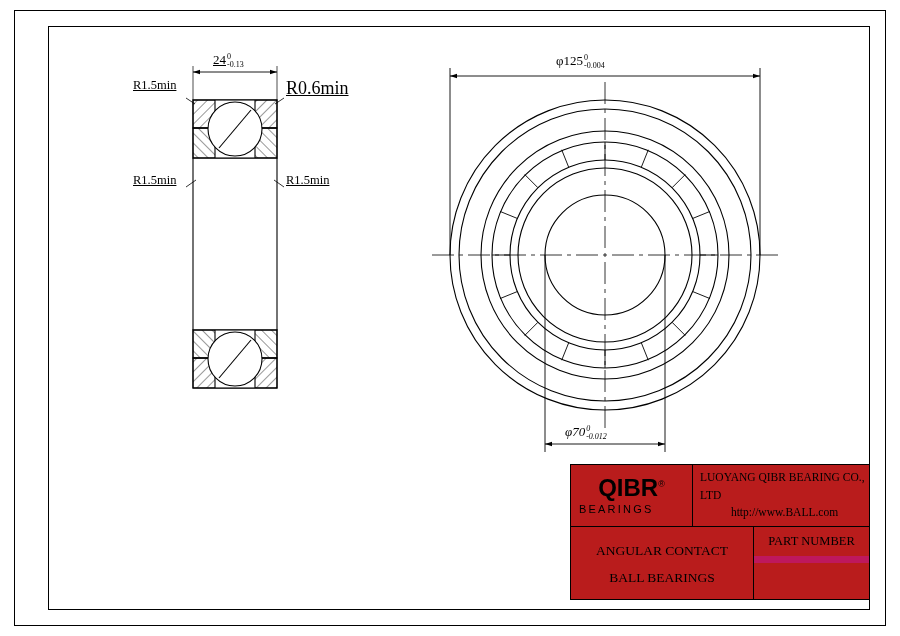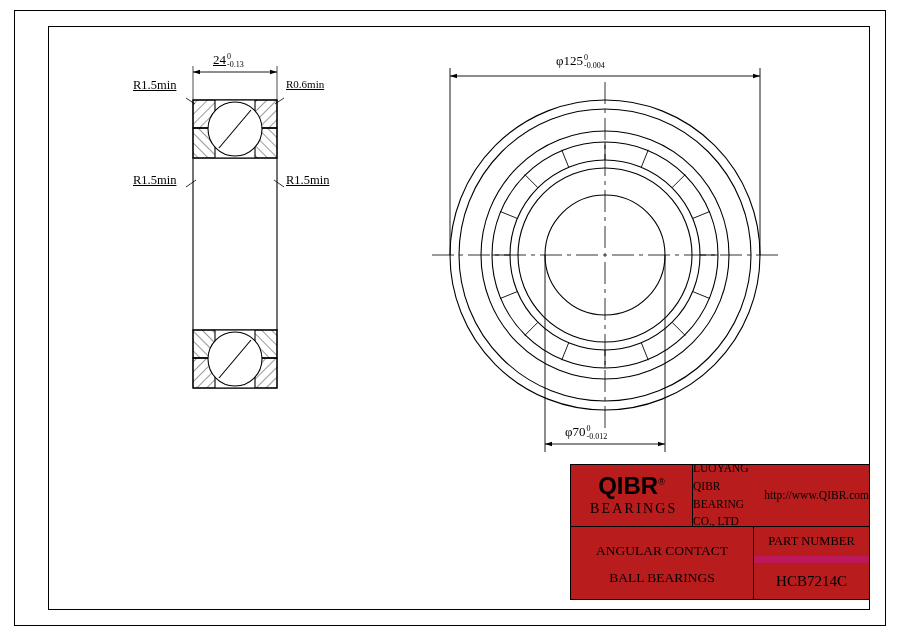--- a/index.html
+++ b/index.html
@@ -76,33 +76,34 @@
     letter-spacing:0px;
     line-height:1;
     position:relative;
   }
   .logo-reg{
     font-size:9px;
     vertical-align:super;
     font-weight:normal;
   }
   .logo-sub{
-    font-family:Liberation Serif, serif;
-    font-size:14px;
+    font-family:Liberation Sans, sans-serif;
+    font-size:11px;
     letter-spacing:2.2px;
     margin-top:3px;
     align-self:flex-start;
-    margin-left:19px;
+    margin-left:8px;
   }
   #company-cell{
     flex:1;height:100%;
-    display:flex;flex-direction:row;
+    display:flex;flex-direction:column;
     align-items:center;justify-content:center;
     font-size:11.5px;
     line-height:1.55;
+    margin-left:7px;
   }
   #tb-bottom{
     position:absolute;left:0;top:62px;width:100%;height:73px;
     display:flex;
     align-items:center;
   }
   #product-cell{
     width:183px;height:100%;
     box-sizing:border-box;
     border-right:1px solid #000;
@@ -239,48 +240,47 @@
         <line x1="545" y1="444" x2="665" y2="444" marker-start="url(#arrR)" marker-end="url(#arrL)"></line>
       </g>
     </g>
   </svg>
 
   <div class="lbl lbl-u" style="left:213px;top:52px;font-size:13px;">
     <span>24</span><span class="tol"><span>0</span><span>-0.13</span></span>
   </div>
 
   <div class="lbl lbl-u" style="left:133px;top:78px;font-size:12.5px;">R1.5min</div>
-  <div class="lbl lbl-u" style="left:286px;top:78px;font-size:11px;">R0.6min</div>
+  <div class="lbl lbl-u" style="left:286px;top:78px;font-size:18px;">R0.6min</div>
   <div class="lbl lbl-u" style="left:133px;top:173px;font-size:12.5px;">R1.5min</div>
   <div class="lbl lbl-u" style="left:286px;top:173px;font-size:12.5px;">R1.5min</div>
 
   <div class="lbl" style="left:556px;top:53px;font-size:13px;">
     <span>φ125</span><span class="tol"><span>0</span><span>-0.004</span></span>
   </div>
 
-  <div class="lbl" style="left:565px;top:424px;font-size:13px;">
+  <div class="lbl" style="left:565px;top:424px;font-size:13px;font-style:italic;">
     <span>φ70</span><span class="tol"><span>0</span><span>-0.012</span></span>
   </div>
 
   <div id="titleblock">
     <div id="tb-top">
       <div id="logo-cell">
         <div class="logo-main"><span>QIBR</span><span class="logo-reg">®</span></div>
         <div class="logo-sub">BEARINGS</div>
       </div>
       <div id="company-cell">
         <div>LUOYANG QIBR BEARING CO., LTD</div>
-        <div>http://www.QIBR.com</div>
+        <div>http://www.BALL.com</div>
       </div>
     </div>
     <div id="tb-bottom">
       <div id="product-cell">
         <div>ANGULAR CONTACT</div>
         <div>BALL BEARINGS</div>
       </div>
       <div id="pn-cell">
         <div id="pn-label">PART NUMBER</div>
-        <div id="pn-value">HCB7214C</div>
       </div>
     </div>
   </div>
 
 </div>
 
 </body></html>

